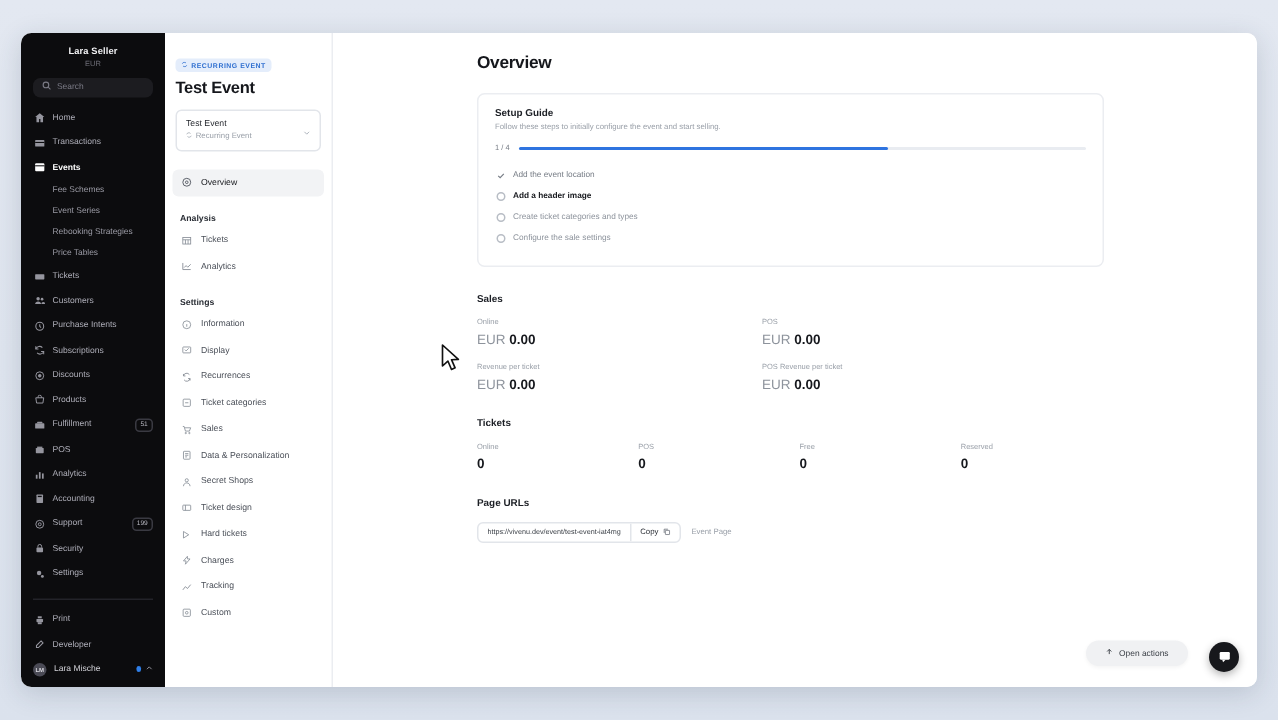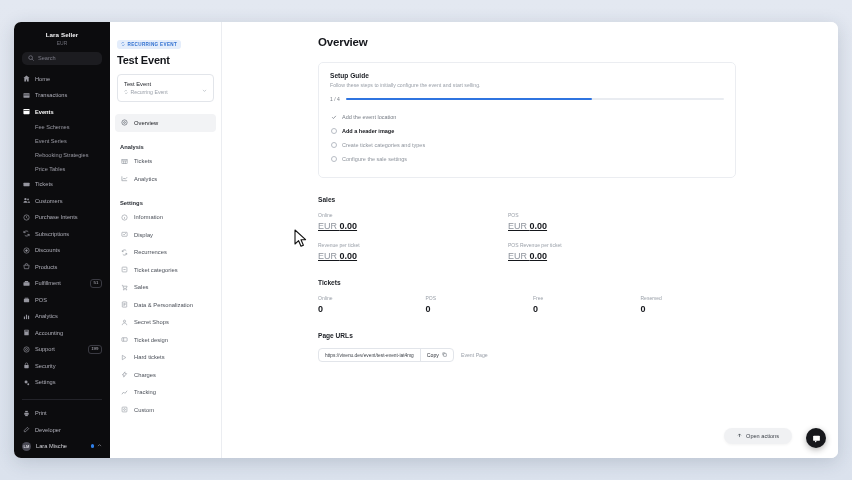--- a/index.html
+++ b/index.html
@@ -127,21 +127,21 @@
   .step { display: flex; align-items: center; gap: 5px; height: 14px; font-size: 5.5px; }
   .step .mark { width: 7px; height: 7px; flex:0 0 7px; display:flex;align-items:center;justify-content:center; }
   .step.done { color: #767c85; }
   .step.current { color: #15171c; font-weight: 700; }
   .step.todo { color: #8d939c; }
   .circ { width: 6px; height: 6px; border-radius: 50%; border: 1px solid #b8bdc5; }
 
   .section-head { font-size: 6.6px; font-weight: 700; color: #1c1f25; margin-bottom: 9px; }
   .sales-grid { display: grid; grid-template-columns: 1fr 1fr; max-width: 380px; row-gap: 11px; margin-bottom: 18px; }
   .metric-label { font-size: 5px; color: #9aa0a9; margin-bottom: 3px; }
-  .metric-value { font-size: 9px; color: #15171c; text-decoration: underline; }
+  .metric-value { font-size: 9px; color: #15171c; }
   .metric-value .cur { color: #8d939c; font-weight: 400; }
   .metric-value .amt { font-weight: 700; }
 
   .tickets-grid { display: grid; grid-template-columns: repeat(4, 1fr); max-width: 430px; margin-bottom: 18px; }
   .tick-value { font-size: 9px; font-weight: 700; color: #15171c; }
 
   .url-row { display: flex; align-items: center; gap: 7px; }
   .url-field {
     display: flex; align-items: stretch;
     border: 1px solid #e2e5ea; border-radius: 4px; overflow: hidden; height: 14px;

